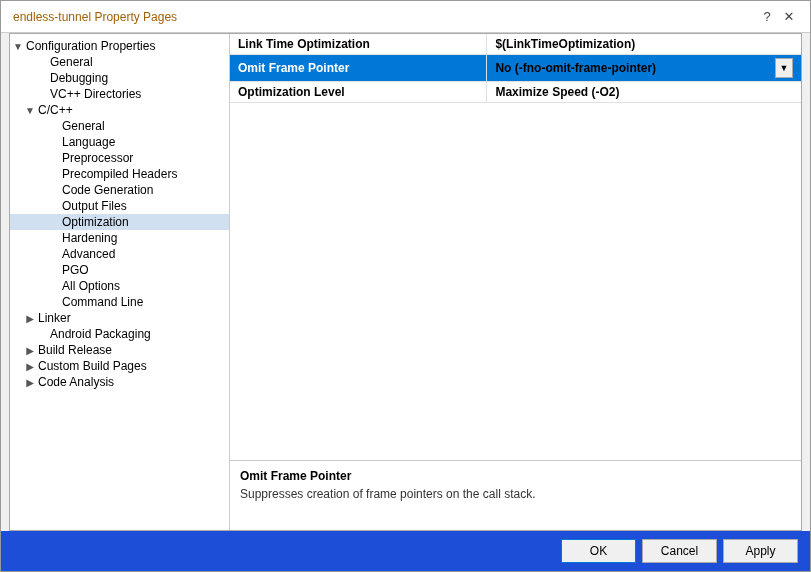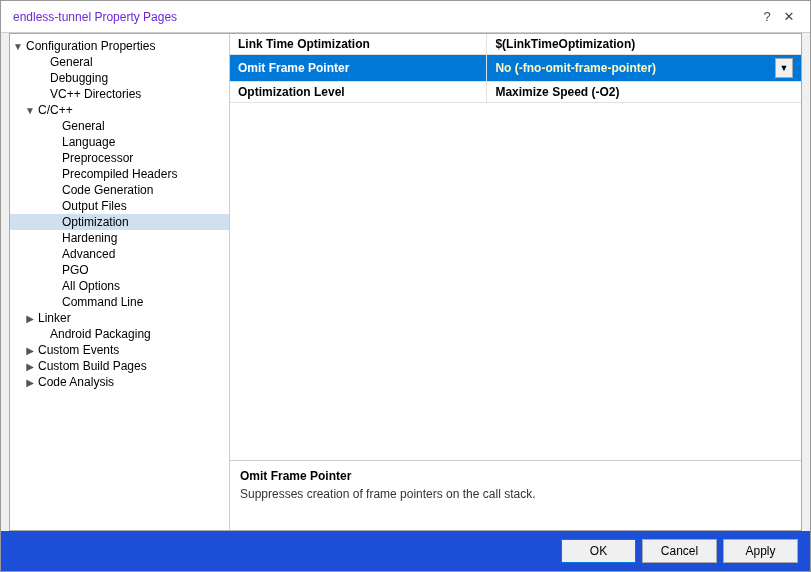--- a/index.html
+++ b/index.html
@@ -25,21 +25,21 @@
       background: #fff;
       padding: 8px 12px;
       display: flex;
       align-items: center;
       justify-content: space-between;
       border-bottom: 1px solid #ccc;
       height: 32px;
     }
     .title-bar-title {
       font-size: 12px;
-      color: #6d28d9;
+      color: #a16207;
     }
     .title-bar-controls {
       display: flex;
       gap: 4px;
       align-items: center;
     }
     .title-btn {
       width: 18px;
       height: 18px;
       background: none;
@@ -322,21 +322,21 @@
           <span class="label">Linker</span>
         </div>
         <div class="tree-item">
           <span class="indent" style="width: 24px;"></span>
           <span class="expander"></span>
           <span class="label">Android Packaging</span>
         </div>
         <div class="tree-item">
           <span class="indent" style="width: 12px;"></span>
           <span class="expander">▶</span>
-          <span class="label">Custom Events</span>
+          <span class="label">Build Release</span>
         </div>
         <div class="tree-item">
           <span class="indent" style="width: 12px;"></span>
           <span class="expander">▶</span>
           <span class="label">Custom Build Pages</span>
         </div>
         <div class="tree-item">
           <span class="indent" style="width: 12px;"></span>
           <span class="expander">▶</span>
           <span class="label">Code Analysis</span>
@@ -348,21 +348,21 @@
         <table>
           <tbody id="props-tbody">
           <tr>
                 <td>Link Time Optimization</td>
                 <td>$(LinkTimeOptimization)</td>
               </tr>
               <tr class="selected-row">
                 <td>Omit Frame Pointer</td>
                 <td>
                   <div class="dropdown-cell">
-                    <span style="color: #fef9c3;">No (-fno-omit-frame-pointer)</span>
+                    <span style="color: #000000;">No (-fno-omit-frame-pointer)</span>
                     <div class="dropdown-arrow" style="color: rgb(0, 0, 0);">▼</div>
                   </div>
                 </td>
               </tr>
               <tr>
                 <td>Optimization Level</td>
                 <td style="font-weight: bold;">Maximize Speed (-O2)</td>
               </tr>
             </tbody>
         </table>

